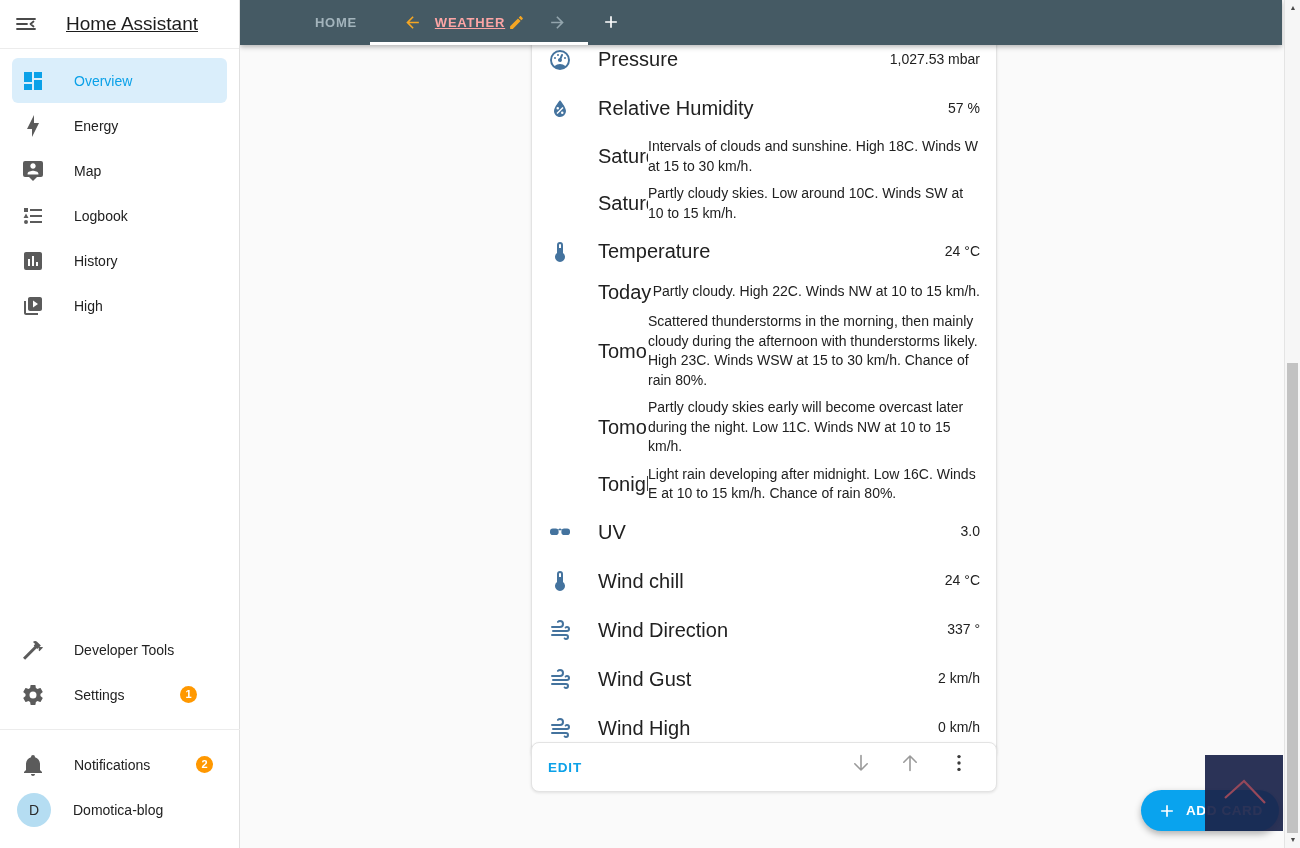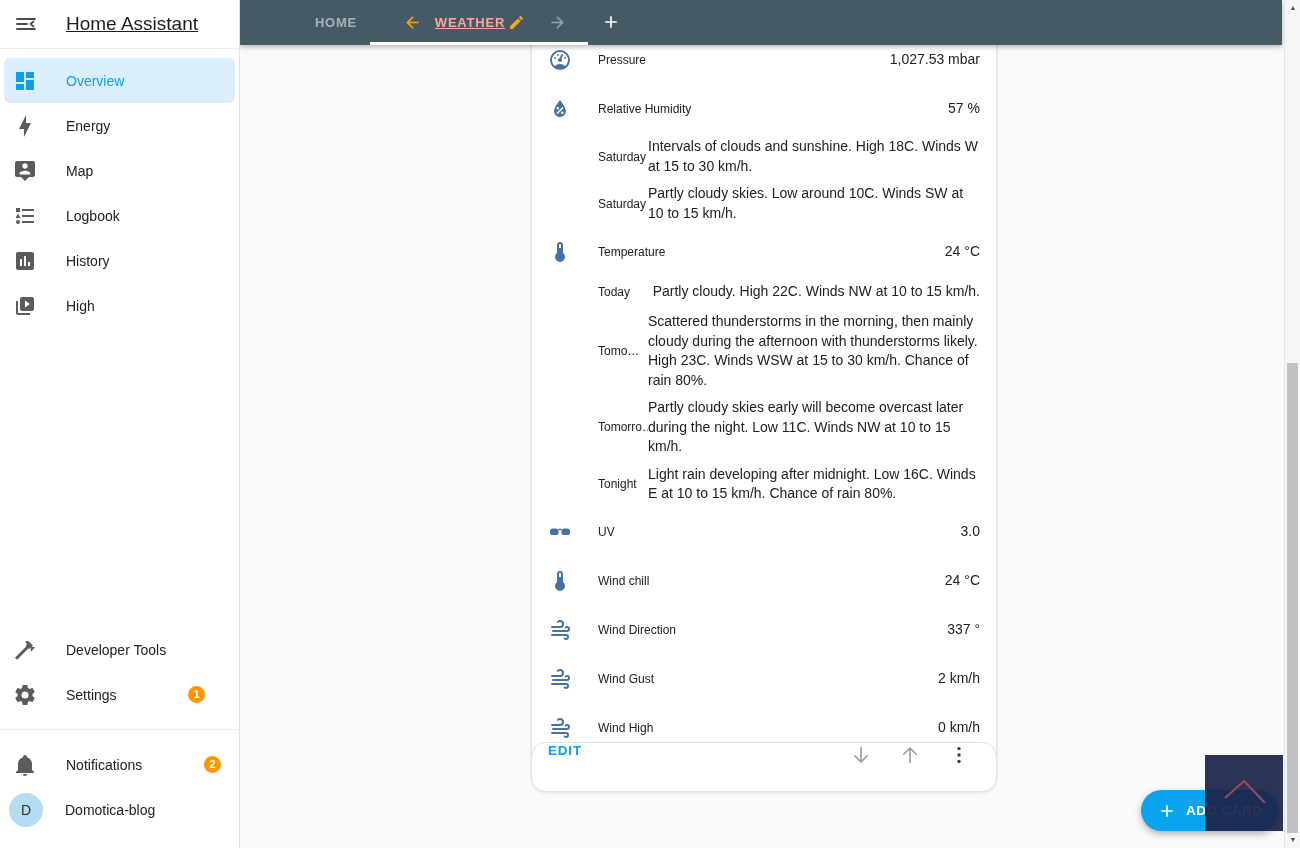--- a/index.html
+++ b/index.html
@@ -31,21 +31,21 @@
   .i-plus { left:361px; top:12px; width:20px; height:20px; color:#ffffff; }
 
   
   .sidebar { position:absolute; left:0; top:0; width:240px; height:848px; background:#ffffff;
              border-right:1px solid #e0e0e0; z-index:9; }
   .sb-header { height:49px; border-bottom:1px solid #ececec; display:flex; align-items:center; }
   .sb-toggle { width:24px; height:24px; margin-left:14px; color:#4a4a4a; cursor:pointer; }
   .sb-toggle svg { width:100%; height:100%; }
   .sb-title { font-size:19px; color:#1d1d1d; margin-left:28px;text-decoration:underline; }
   .sb-menu { padding-top:9px; }
-  .sb-item { height:45px; margin:0 4px; padding-left:9px; border-radius:6px; display:flex;
+  .sb-item { height:45px; margin:0 12px; padding-left:9px; border-radius:6px; display:flex;
              align-items:center; cursor:pointer; position:relative; }
   .sb-item.active { background:var(--active-bg); }
   .sb-item.active .sb-label, .sb-item.active .sb-icon { color:var(--accent); }
   .sb-icon { width:24px; height:24px; color:var(--sb-icon); flex:none; }
   .sb-icon svg { width:100%; height:100%; display:block; }
   .sb-label { font-size:14px; font-weight:500; color:#212121; margin-left:29px; white-space:nowrap; }
   .badge { margin-left:auto; margin-right:14px; width:17px; height:17px; border-radius:50%;
            background:var(--badge); color:#fff; font-size:11px; font-weight:700; line-height:17px;
            text-align:center; flex:none; }
   .sb-bottom { position:absolute; top:627px; left:0; right:16px; }
@@ -58,26 +58,26 @@
   .sb-item.profile .sb-label { margin-left:22px; }
 
   
   .card { background:#ffffff; border:1px solid #e3e3e3; box-shadow:0 1px 3px rgba(0,0,0,0.10); }
   .attr-card { position:absolute; left:531px; top:35px; width:466px; border-top:none;
                border-radius:0 0 8px 8px; padding:0 16px 5px 16px; z-index:1; }
   .a-row { display:flex; align-items:center; padding:12.5px 0; }
   .a-row.multi { padding:4px 0; }
   .a-icon { width:30px; min-width:30px; height:24px; margin-right:20px; color:var(--state-icon); }
   .a-icon svg { width:24px; height:24px; display:block; }
-  .a-name { flex:1; font-size:12px; color:#212121; white-space:nowrap; overflow:hidden; }
+  .a-name { flex:1; font-size:20px; color:#212121; white-space:nowrap; overflow:hidden; }
   .a-val { max-width:332px; text-align:left; font-size:14px; line-height:19.5px; color:#212121; }
 
   
-  .footer-bar { position:absolute; left:531px; top:742px; width:466px; height:50px; border-radius:15px;
-                display:flex; align-items:flex-start; padding:0 16px; z-index:1; }
+  .footer-bar { position:absolute; left:531px; top:742px; width:466px; height:50px; border-radius:8px;
+                display:flex; align-items:flex-end; padding:16px 16px; z-index:1; }
   .edit-btn { color:var(--accent); font-size:13.5px; font-weight:700; letter-spacing:0.8px; cursor:pointer; }
   .fb-actions { margin-left:auto; margin-right:9px; display:flex; gap:25px; align-items:center; }
   .fb-icon { width:24px; height:24px; cursor:pointer; color:#9a9a9a; }
   .fb-icon.dots { color:#3a3a3a; }
   .fb-icon svg { width:100%; height:100%; display:block; }
 
   
   .fab { position:absolute; left:1141px; top:790px; height:41px; border-radius:21px; background:var(--fab);
          display:flex; align-items:center; padding:0 16px; gap:9px; color:#ffffff; border:none;
          box-shadow:0 3px 7px rgba(0,0,0,0.3); cursor:pointer; z-index:6;

